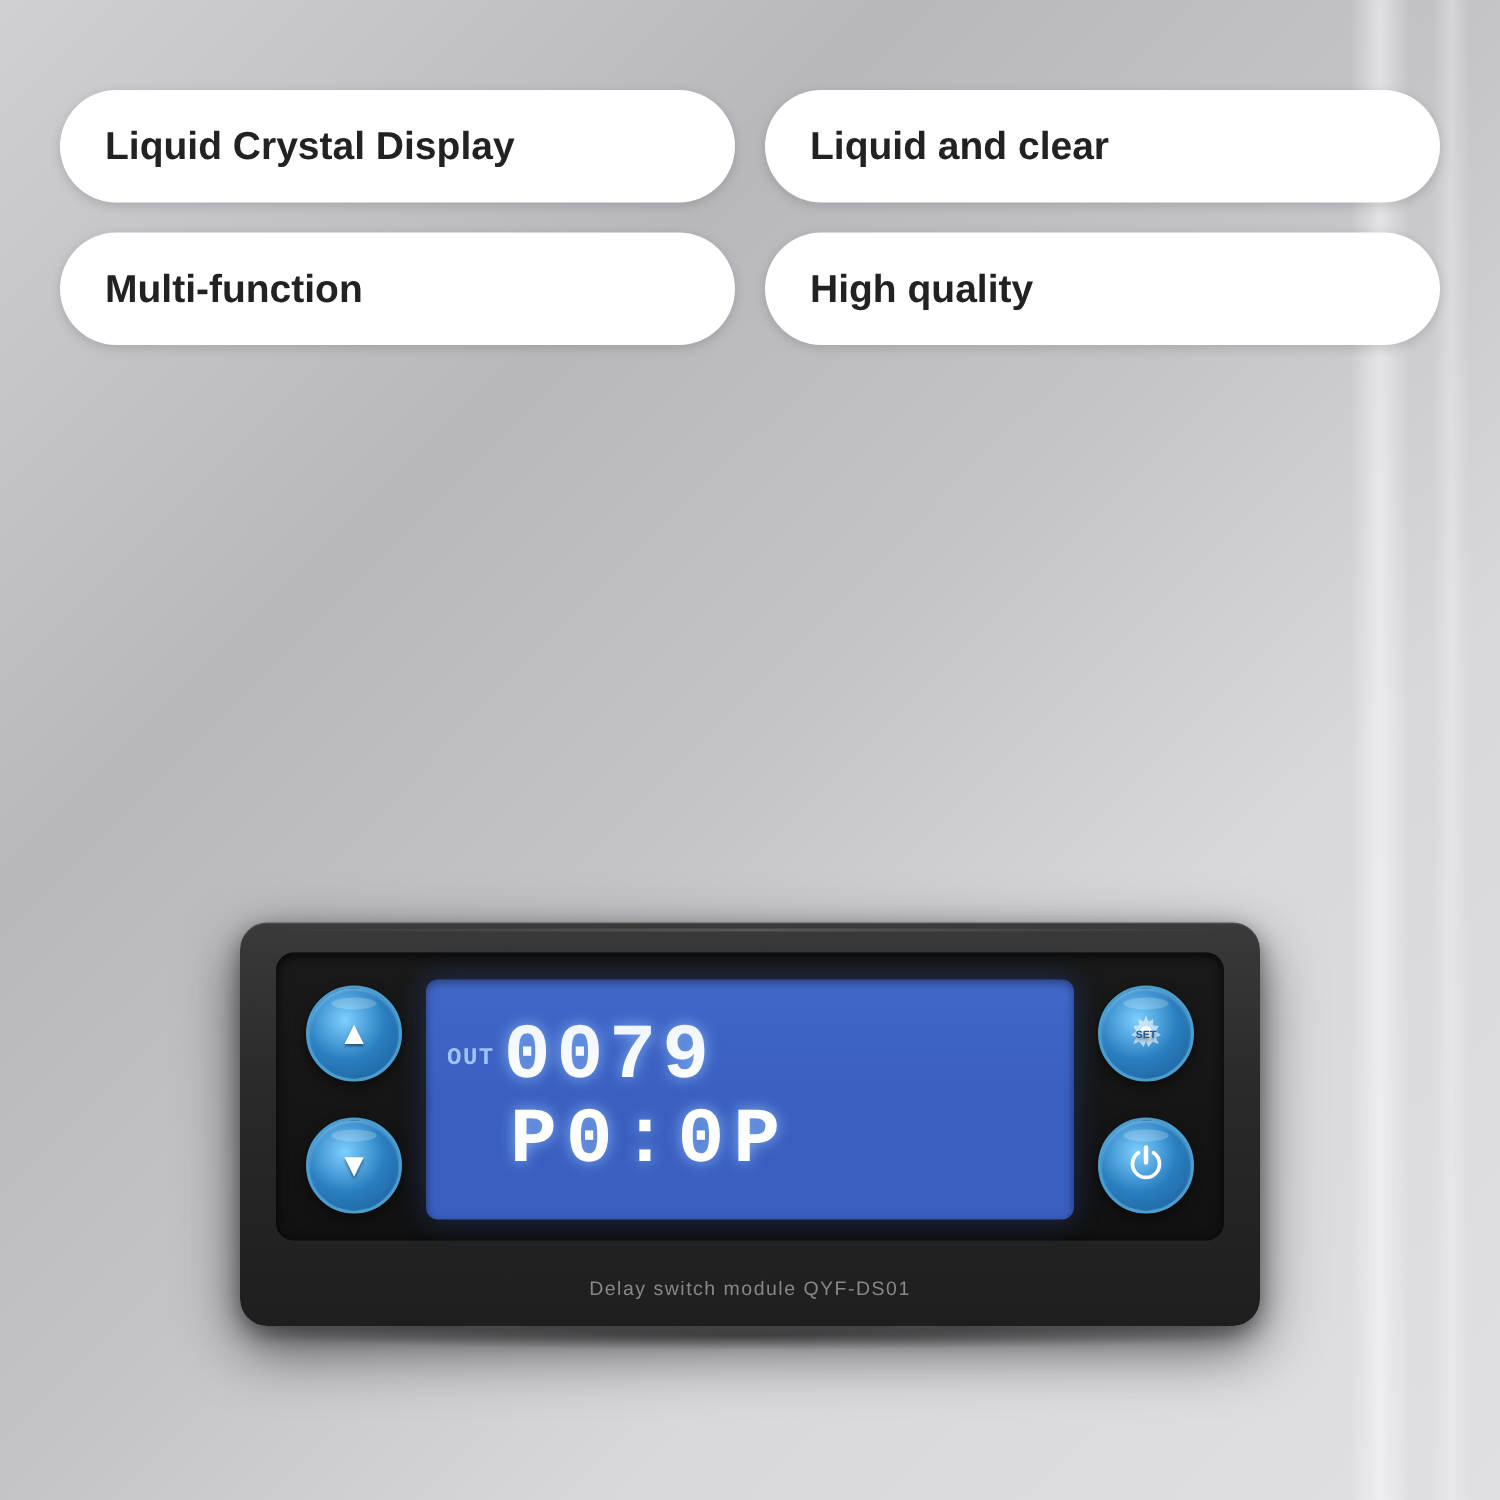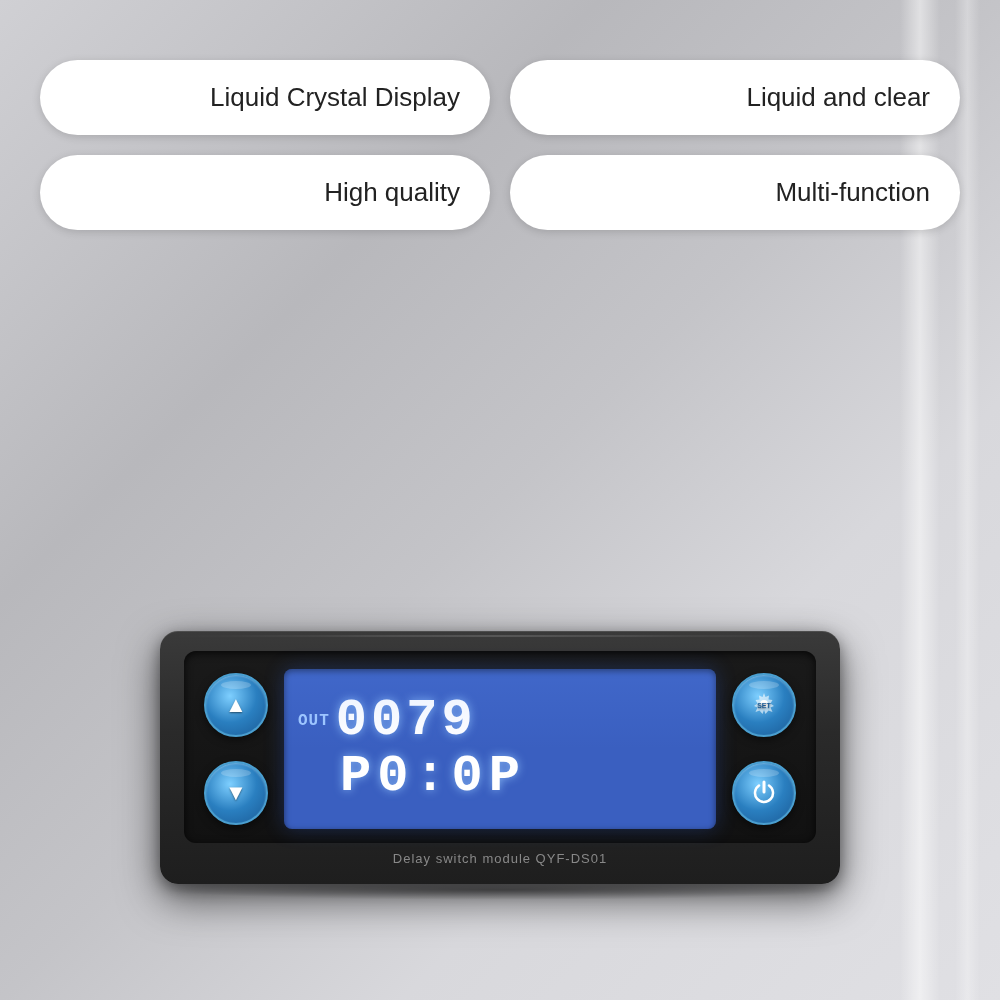--- a/index.html
+++ b/index.html
@@ -48,23 +48,23 @@
       grid-template-columns: 1fr 1fr;
       grid-template-rows: auto auto;
       gap: 20px;
       z-index: 10;
     }
 
     .feature-badge {
       background: white;
       border-radius: 50px;
       padding: 22px 30px;
-      text-align: right;
+      text-align: left;
       font-size: 26px;
-      font-weight: 400;
+      font-weight: 700;
       color: #222;
       box-shadow: 0 2px 8px rgba(0,0,0,0.15);
     }
 
     
     .device-wrapper {
       position: absolute;
       bottom: 100px;
       left: 50%;
       transform: translateX(-50%);
@@ -212,21 +212,21 @@
       line-height: 1;
       text-shadow: 0 0 10px rgba(150,200,255,0.8);
       margin-left: 42px;
     }
 
     
     .device-label {
       text-align: center;
       color: #888;
       font-size: 13px;
-      margin-top: 8px;
+      margin-top: 24px;
       letter-spacing: 1px;
     }
 
     
     .device::before {
       content: '';
       position: absolute;
       top: 4px;
       left: 4px;
       right: 4px;
@@ -250,24 +250,24 @@
 <div class="bg-strip2"></div>
 
 <div class="features">
   <div class="feature-badge">
     <span>Liquid Crystal Display</span>
   </div>
   <div class="feature-badge">
     <span>Liquid and clear</span>
   </div>
   <div class="feature-badge">
+    <span>Multi-function</span>
+  </div>
+  <div class="feature-badge">
     <span>High quality</span>
-  </div>
-  <div class="feature-badge">
-    <span>Multi-function</span>
   </div>
 </div>
 
 <div class="device-wrapper">
   <div class="device">
     <div class="device-inner">
 
       <div class="btn-col">
         <div class="ctrl-btn">
           <span class="btn-icon">▲</span>

